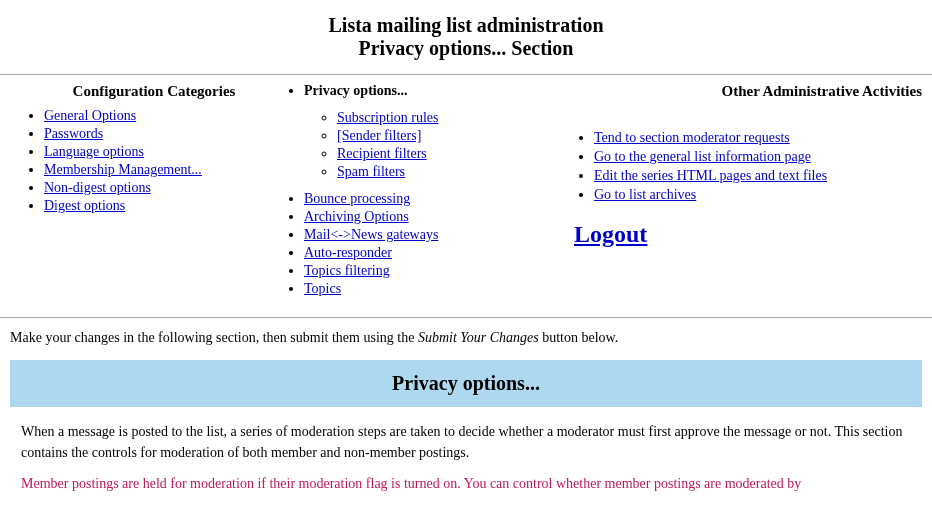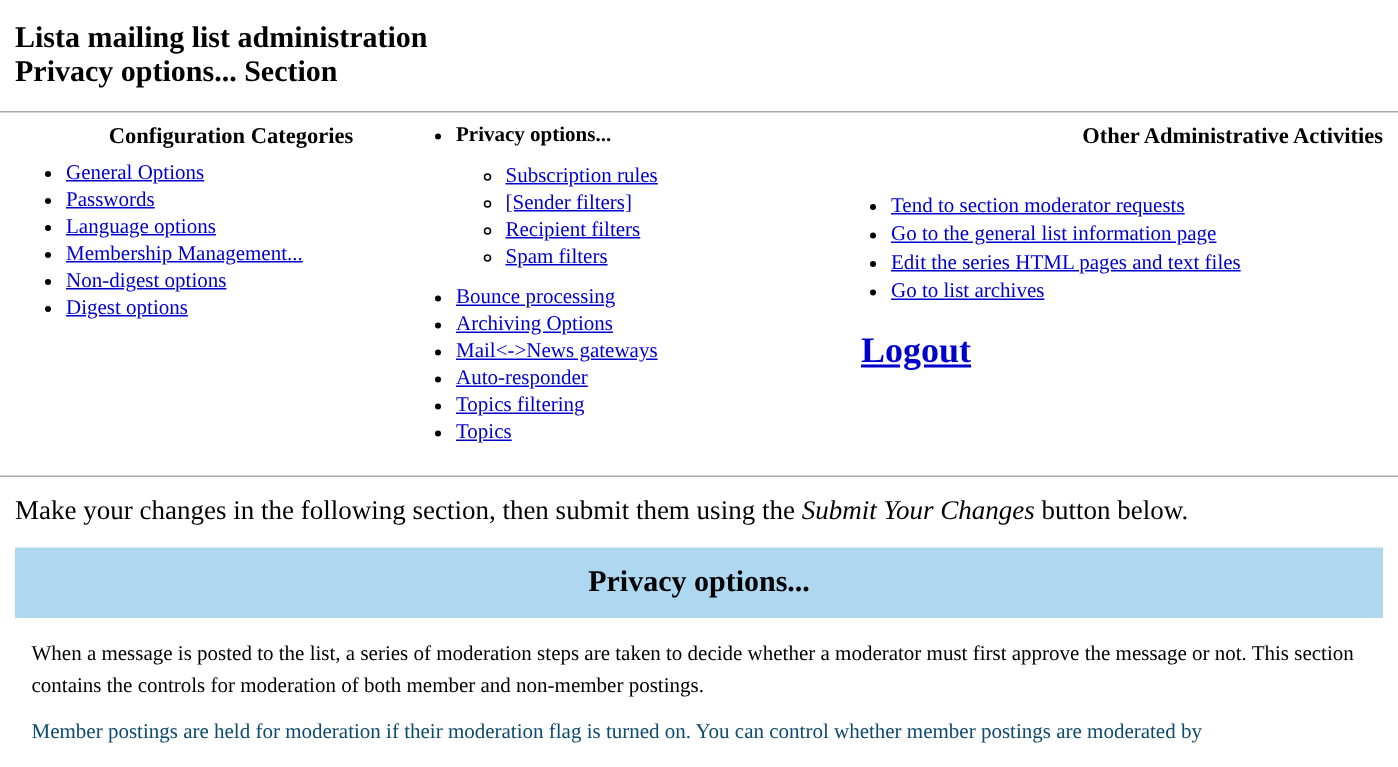--- a/index.html
+++ b/index.html
@@ -12,21 +12,21 @@
       font-size: 15px;
       background: #ffffff;
       color: #000000;
       width: 932px;
     }
     a {
       color: #0000cc;
       text-decoration: underline;
     }
     .page-header {
-      text-align: left;
+      text-align: center;
       padding: 14px 10px 10px 10px;
     }
     .page-header h1 {
       font-size: 20px;
       font-weight: bold;
       font-family: Times New Roman, serif;
     }
     .header-divider {
       border: none;
       border-top: 1px solid #aaaaaa;
@@ -92,21 +92,21 @@
       font-size: 24px;
       font-weight: bold;
     }
     .section-divider {
       border: none;
       border-top: 1px solid #aaaaaa;
       margin: 8px 0 6px 0;
     }
     .submit-note {
       padding: 6px 10px 10px 10px;
-      font-size: 18px;
+      font-size: 14px;
     }
     .privacy-options-banner {
       background-color: #add8f0;
       text-align: center;
       padding: 12px 10px;
       margin: 4px 10px 8px 10px;
     }
     .privacy-options-banner h2 {
       font-size: 20px;
       font-weight: bold;
@@ -186,15 +186,15 @@
 </div>
 
 <div class="privacy-options-banner">
   <h2>Privacy options...</h2>
 </div>
 
 <div class="description-text">
   <span>When a message is posted to the list, a series of moderation steps are taken to decide whether a moderator must first approve the message or not. This section contains the controls for moderation of both member and non-member postings.</span>
 </div>
 
-<div class="description-text" style="color:#0c4a6e;">
+<div class="description-text" style="color:#be185d;">
   <span>Member postings are held for moderation if their moderation flag is turned on. You can control whether member postings are moderated by</span>
 </div>
 
 </body></html>

